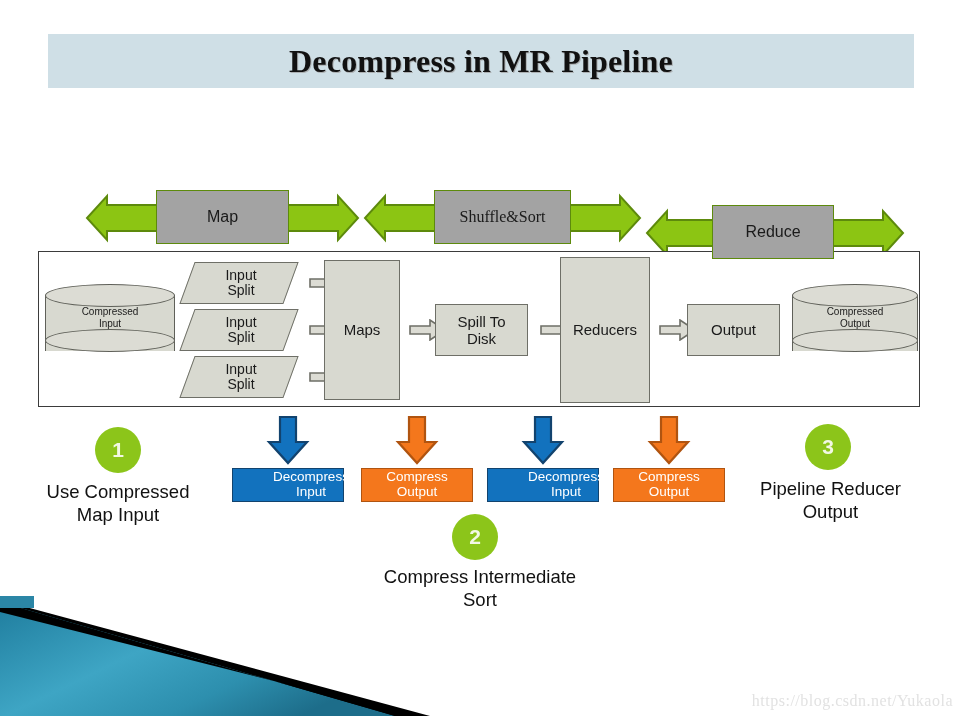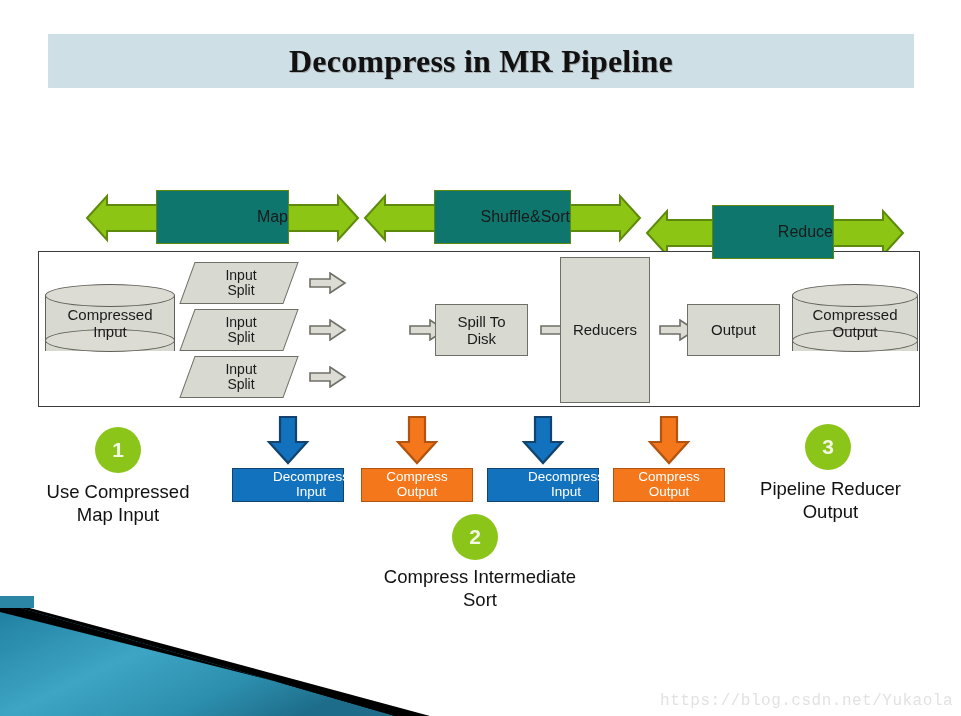--- a/index.html
+++ b/index.html
@@ -54,26 +54,26 @@
   }
   .phase {
     position: absolute;
     top: 0;
     height: 56px;
   }
   .phase-box {
     position: absolute;
     top: 0;
     height: 54px;
-    background: #0f766e;
+    background: #a3a3a3;
     border: 1.5px solid #5d8a0c;
     box-sizing: border-box;
     display: flex;
     align-items: center;
-    justify-content: flex-end;
+    justify-content: center;
     font-size: 16px;
     color: #1a1a1a;
     z-index: 2;
   }
 
   
   #pipeline-frame {
     position: absolute;
     left: 38px;
     top: 251px;
@@ -133,21 +133,21 @@
     left: 0;
     background: #dcdcd4;
     border: 1.5px solid #5f6059;
     border-radius: 50%;
     box-sizing: border-box;
   }
   .cyl-label {
     position: absolute;
     left: 0;
     text-align: center;
-    font-size: 15px;
+    font-size: 10px;
     color: #1a1a1a;
     line-height: 1.15;
     z-index: 5;
   }
 
   
   .blockarrow {
     position: absolute;
   }
 
@@ -205,21 +205,21 @@
     width: 430px;
     height: 130px;
     pointer-events: none;
   }
 
   
   #watermark {
     position: absolute;
     right: 8px;
     bottom: 6px;
-    font-family: Liberation Mono, monospace;
+    font-family: Liberation Serif, serif;
     font-size: 16px;
     color: #e2e2e2;
     letter-spacing: 0.5px;
   }
 </style>
 </head>
 <body>
 
 <div id="slide">
 
@@ -232,21 +232,21 @@
     <div class="phase" style="left:0px; width:275px;">
       <svg width="275" height="56" viewBox="0 0 275 56" style="position:absolute;left:0;top:0;">
         <path d="M 72 15 L 72 8 L 72 8 L 72 15 L 22 15 L 22 6 L 2 28 L 22 50 L 22 41 L 72 41 L 72 48 L 72 41 Z" fill="#8cc513" stroke="#5d8a0c" stroke-width="2" stroke-linejoin="miter"></path>
         <path d="M 203 15 L 253 15 L 253 6 L 273 28 L 253 50 L 253 41 L 203 41 Z" fill="#8cc513" stroke="#5d8a0c" stroke-width="2" stroke-linejoin="miter"></path>
       </svg>
       <div class="phase-box" style="left:71px; width:133px;">
         <span>Map</span>
       </div>
     </div>
 
-    <div class="phase" style="left:275px; width:285px;">
+    <div class="phase" style="left:275px; width:285px;font-family:Liberation Serif, serif;">
       <svg width="285" height="56" viewBox="0 0 285 56" style="position:absolute;left:0;top:0;">
         <path d="M 75 15 L 75 41 L 25 41 L 25 50 L 5 28 L 25 6 L 25 15 Z" fill="#8cc513" stroke="#5d8a0c" stroke-width="2" stroke-linejoin="miter"></path>
         <path d="M 210 15 L 260 15 L 260 6 L 280 28 L 260 50 L 260 41 L 210 41 Z" fill="#8cc513" stroke="#5d8a0c" stroke-width="2" stroke-linejoin="miter"></path>
       </svg>
       <div class="phase-box" style="left:74px; width:137px;">
         <span>Shuffle&amp;Sort</span>
       </div>
     </div>
 
     <div class="phase" style="left:560px; width:260px;margin-top:15px;">
@@ -304,20 +304,23 @@
         <div>
           <div>Input</div>
           <div>Split</div>
         </div>
       </div>
     </div>
     <svg class="blockarrow" style="left:270px; top:114px;" width="38" height="22" viewBox="0 0 38 22">
       <path d="M 1 7 L 21 7 L 21 1 L 36 11 L 21 21 L 21 15 L 1 15 Z" fill="#dcdcd4" stroke="#6e6f67" stroke-width="1.6" stroke-linejoin="miter"></path>
     </svg>
 
+    <div class="grey-box" style="left:285px; top:8px; width:76px; height:140px;">
+      <span>Maps</span>
+    </div>
 
     <svg class="blockarrow" style="left:370px; top:67px;" width="38" height="22" viewBox="0 0 38 22">
       <path d="M 1 7 L 21 7 L 21 1 L 36 11 L 21 21 L 21 15 L 1 15 Z" fill="#dcdcd4" stroke="#6e6f67" stroke-width="1.6" stroke-linejoin="miter"></path>
     </svg>
 
     <div class="grey-box" style="left:396px; top:52px; width:93px; height:52px;">
       <div>
         <div>Spill To</div>
         <div>Disk</div>
       </div>

